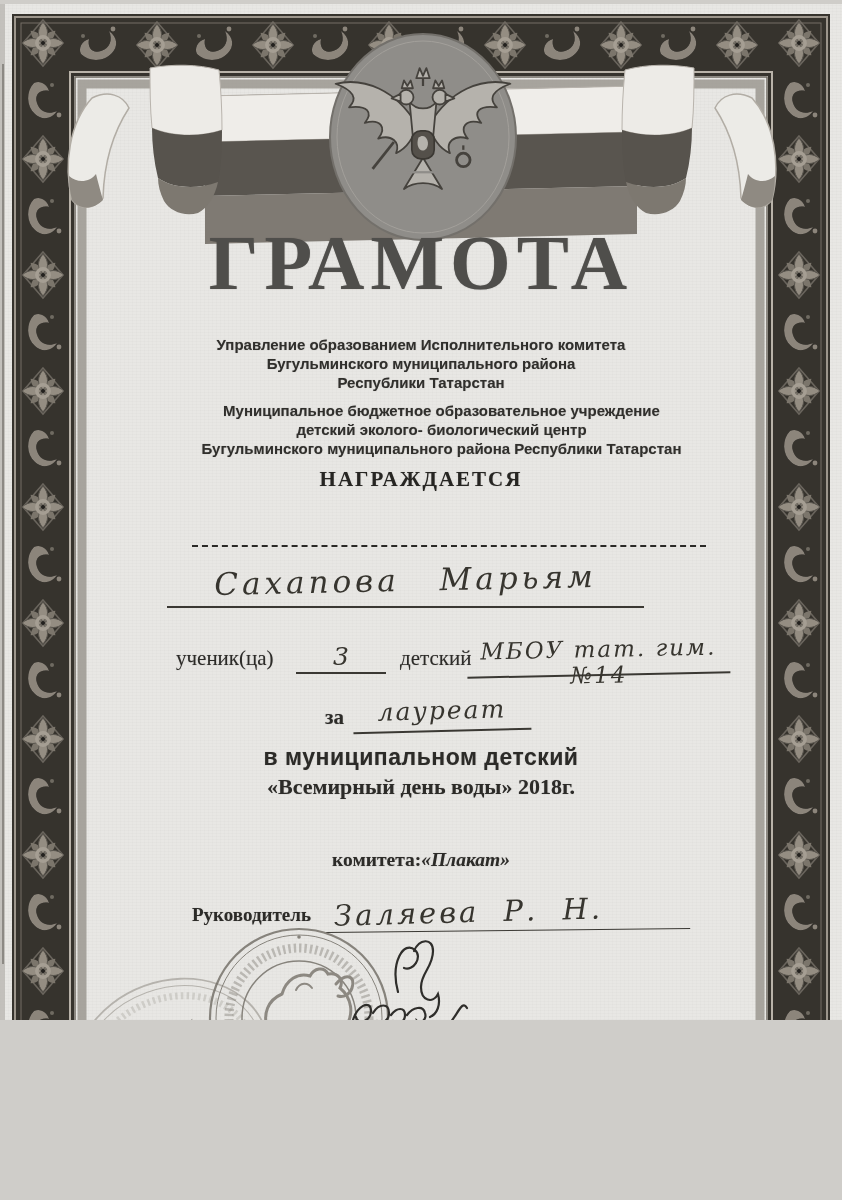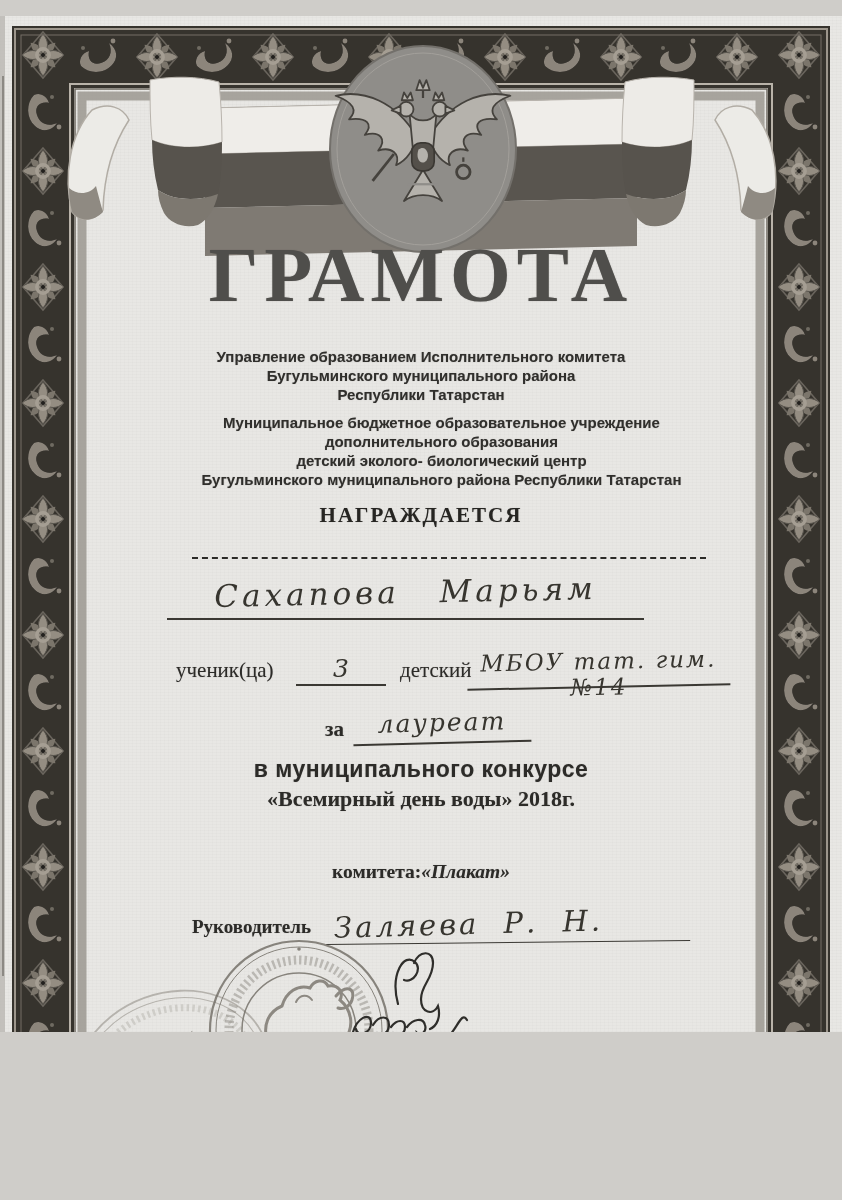--- a/index.html
+++ b/index.html
@@ -1,16 +1,16 @@
 <!DOCTYPE html>
 <html><head>
 <meta charset="utf-8">
 <style>
   html,body{margin:0;padding:0;background:#cfcdc9;}
-  .page{position:relative;width:842px;height:1016px;margin:16px auto;overflow:hidden;
+  .page{position:relative;width:842px;height:1016px;margin:4px auto;overflow:hidden;
         background:#e8e7e4;
         background-image:repeating-linear-gradient(0deg, rgba(60,58,54,.02) 0 1px, transparent 1px 3px),
                          repeating-linear-gradient(90deg, rgba(60,58,54,.015) 0 1px, transparent 1px 4px);
         font-family:"Liberation Sans",sans-serif;color:#2c2b28;}
   .abs{position:absolute;}
   .ctr{left:0;right:0;text-align:center;}
   .svgfill{position:absolute;left:0;top:0;}
   .sans-b{font-family:"Liberation Sans",sans-serif;font-weight:700;}
   .serif{font-family:"Liberation Serif",serif;}
   .serif-b{font-family:"Liberation Serif",serif;font-weight:700;}
@@ -149,26 +149,25 @@
   <div class="abs ctr title" style="top:214px;">ГРАМОТА</div>
 
   <div class="abs ctr" style="top:331px;">
     <div class="orgline txt">Управление образованием Исполнительного комитета</div>
     <div class="orgline txt">Бугульминского муниципального района</div>
     <div class="orgline txt">Республики Татарстан</div>
   </div>
 
   <div class="abs ctr" style="top:397px;padding-left:41px;">
     <div class="orgline txt">Муниципальное бюджетное образовательное учреждение</div>
-    <div class="orgline txt">дополнительного образования</div>
     <div class="orgline txt">детский эколого- биологический центр</div>
     <div class="orgline txt">Бугульминского муниципального района Республики Татарстан</div>
   </div>
 
-  <div class="abs ctr serif-b awarded txt" style="top:487px;">НАГРАЖДАЕТСЯ</div>
+  <div class="abs ctr serif-b awarded txt" style="top:463px;">НАГРАЖДАЕТСЯ</div>
 
   <div class="abs dashline" style="top:541px;left:192px;width:514px;height:0;"></div>
 
   <div class="abs underl" style="top:558px;left:167px;width:477px;height:44px;">
     <div class="hand" style="text-align:center;font-size:31px;letter-spacing:4px;word-spacing:26px;transform:rotate(-1.2deg);">Сахапова  Марьям</div>
   </div>
 
   <div>
     <div class="abs serif txt" style="top:642px;left:176px;font-size:21px;">ученик(ца)</div>
     <div class="abs underl" style="top:638px;left:296px;width:90px;height:30px;">
@@ -180,21 +179,21 @@
     </div>
   </div>
 
   <div>
     <div class="abs serif-b txt" style="top:701px;left:325px;font-size:21px;">за</div>
     <div class="abs underl" style="top:692px;left:353px;width:178px;height:34px;transform:rotate(-1.5deg);">
       <div class="hand" style="text-align:center;font-size:25px;letter-spacing:2px;">лауреат</div>
     </div>
   </div>
 
-  <div class="abs ctr sans-b txt" style="top:740px;font-size:23px;letter-spacing:0.5px;">в муниципального  конкурсе</div>
+  <div class="abs ctr sans-b txt" style="top:740px;font-size:23px;letter-spacing:0.5px;">в муниципальном  детский</div>
   <div class="abs ctr serif-b txt" style="top:770px;font-size:22px;">«Всемирный день воды»  2018г.</div>
 
   <div class="abs ctr" style="top:844px;font-size:19.5px;">
     <span class="serif-b txt">комитета:</span><span class="serif-b txt" style="font-style:italic;">«Плакат»</span>
   </div>
 
   <div>
     <div class="abs serif-b txt" style="top:900px;left:192px;font-size:19px;">Руководитель</div>
     <div class="abs" style="top:890px;left:326px;width:364px;height:36px;border-bottom:1.5px solid #3a3833;transform:rotate(-0.6deg);">
       <div class="hand" style="font-size:29px;letter-spacing:3px;word-spacing:12px;padding-left:8px;transform:rotate(-1deg);">Заляева  Р. Н.</div>

